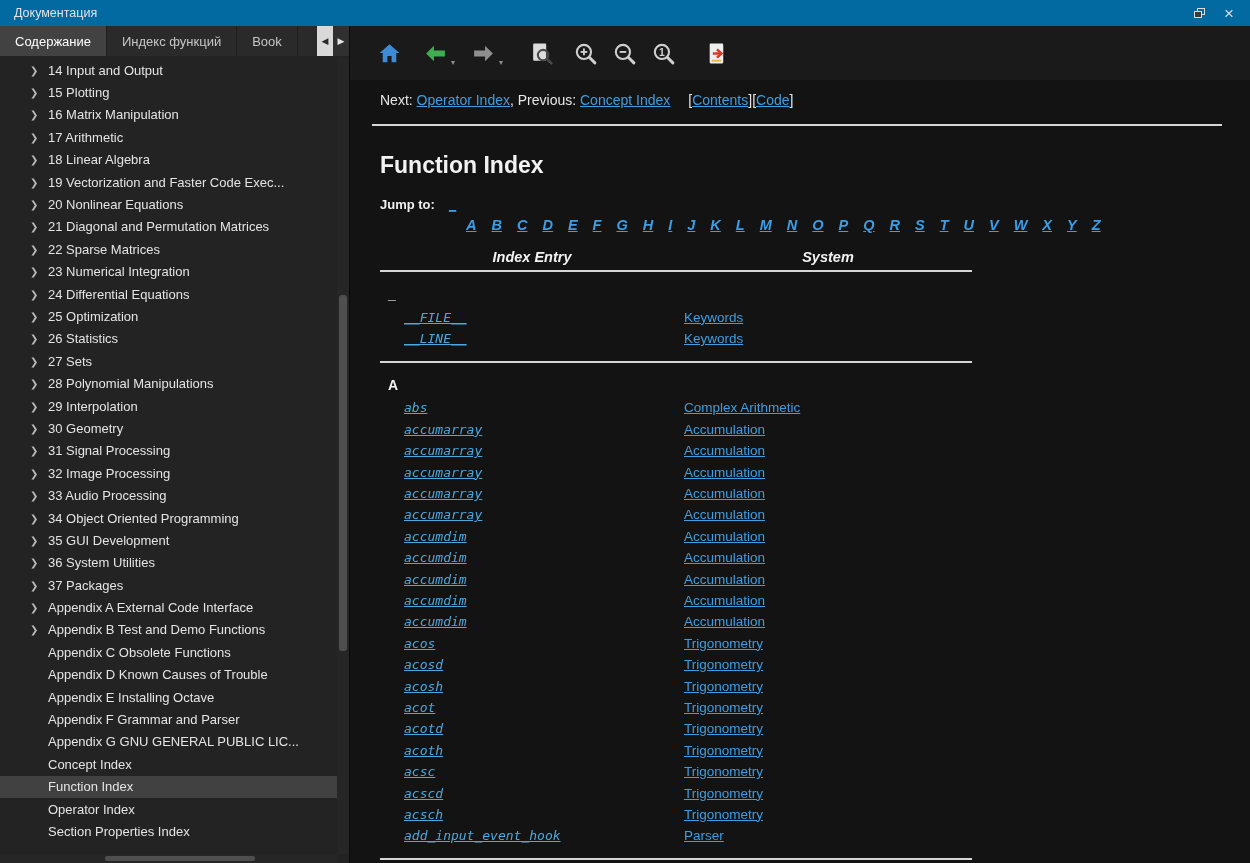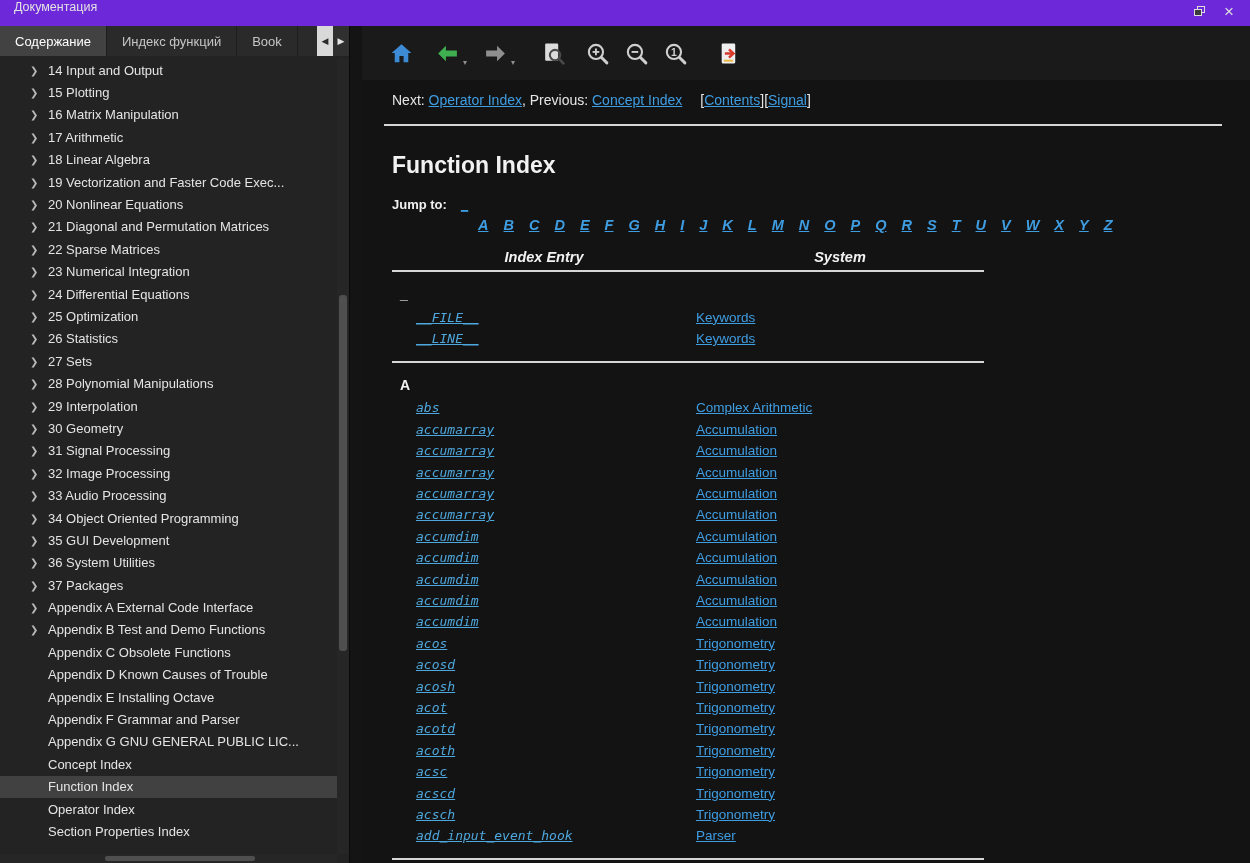--- a/index.html
+++ b/index.html
@@ -1,29 +1,29 @@
 <!DOCTYPE html>
 <html><head>
 <meta charset="utf-8">
 <style>
   * { margin:0; padding:0; box-sizing:border-box; }
   html,body { width:1250px; height:863px; overflow:hidden; background:#000; }
   body { font-family:"Liberation Sans", sans-serif; }
   .window { width:1250px; height:863px; display:flex; flex-direction:column; background:#141414; }
 
   
-  .titlebar { height:26px; background:#6d28d9; display:flex; align-items:flex-start; padding:0 6px 0 14px; flex:0 0 auto; }
+  .titlebar { height:26px; background:#0369a1; display:flex; align-items:center; padding:0 6px 0 14px; flex:0 0 auto; }
   .title { color:#e2e2e2; font-size:12.5px; flex:1; }
   .ctl { width:30px; height:22px; display:inline-flex; align-items:center; justify-content:center; color:#dcdcdc; }
   .close { font-size:17px; line-height:1; }
   .restore-glyph { position:relative; width:11px; height:10px; display:inline-block; }
   .restore-glyph .r1 { position:absolute; right:0; top:0; width:8px; height:7px; border:1px solid #dcdcdc; }
   .restore-glyph .r2 { position:absolute; left:0; bottom:0; width:8px; height:7px; border:1px solid #dcdcdc; background:#3b3b3b; }
 
-  .body { flex:1; display:flex; min-height:0;gap:12px; }
+  .body { flex:1; display:flex; min-height:0; }
 
   
   .left-pane { width:350px; flex:0 0 auto; display:flex; flex-direction:column; background:#232323; border-right:1px solid #0a0a0a; position:relative; }
   .tabbar { height:30px; background:#2a2a2a; display:flex; align-items:stretch; flex:0 0 auto; position:relative; overflow:hidden; }
   .tab { padding:0 15px; display:flex; align-items:center; font-size:13px; color:#c6c6c6; border-right:1px solid #1e1e1e; white-space:nowrap; overflow:hidden; }
   .tab.active { background:#424242; color:#ffffff; }
   .tab-scrollers { position:absolute; right:0; top:0; bottom:0; display:flex; }
   .tab-scroll-btn { width:16px; display:flex; align-items:center; justify-content:center; font-size:9px; }
   .tab-scroll-left { background:#d9d9d9; color:#2a2a2a; }
   .tab-scroll-right { background:#303030; color:#e6e6e6; }
@@ -322,21 +322,21 @@
                 <path d="M7.5 12 H14.5" stroke="#d93a2b" stroke-width="2.4" fill="none"></path>
                 <path d="M11.5 8 L15.8 12 L11.5 16" stroke="#d93a2b" stroke-width="2.4" fill="none"></path>
               </svg>
             </span>
           </div>
         </div>
 
       <div class="navline">
         <span>Next:</span>
         <a class="doc-link">Operator Index</a><span>, </span><span>Previous:</span>
-        <a class="doc-link">Concept Index</a><span class="nav-gap"></span><span>[</span><a class="doc-link">Contents</a><span>]</span><span>[</span><a class="doc-link">Signal</a><span>]</span>
+        <a class="doc-link">Concept Index</a><span class="nav-gap"></span><span>[</span><a class="doc-link">Contents</a><span>]</span><span>[</span><a class="doc-link">Code</a><span>]</span>
       </div>
 
       <div class="rule"></div>
 
       <div class="doc">
         <div class="doc-title">Function Index</div>
 
         <div class="jump-row">
           <span class="jump-label">Jump to:</span><a class="doc-link">_</a>
         </div>

